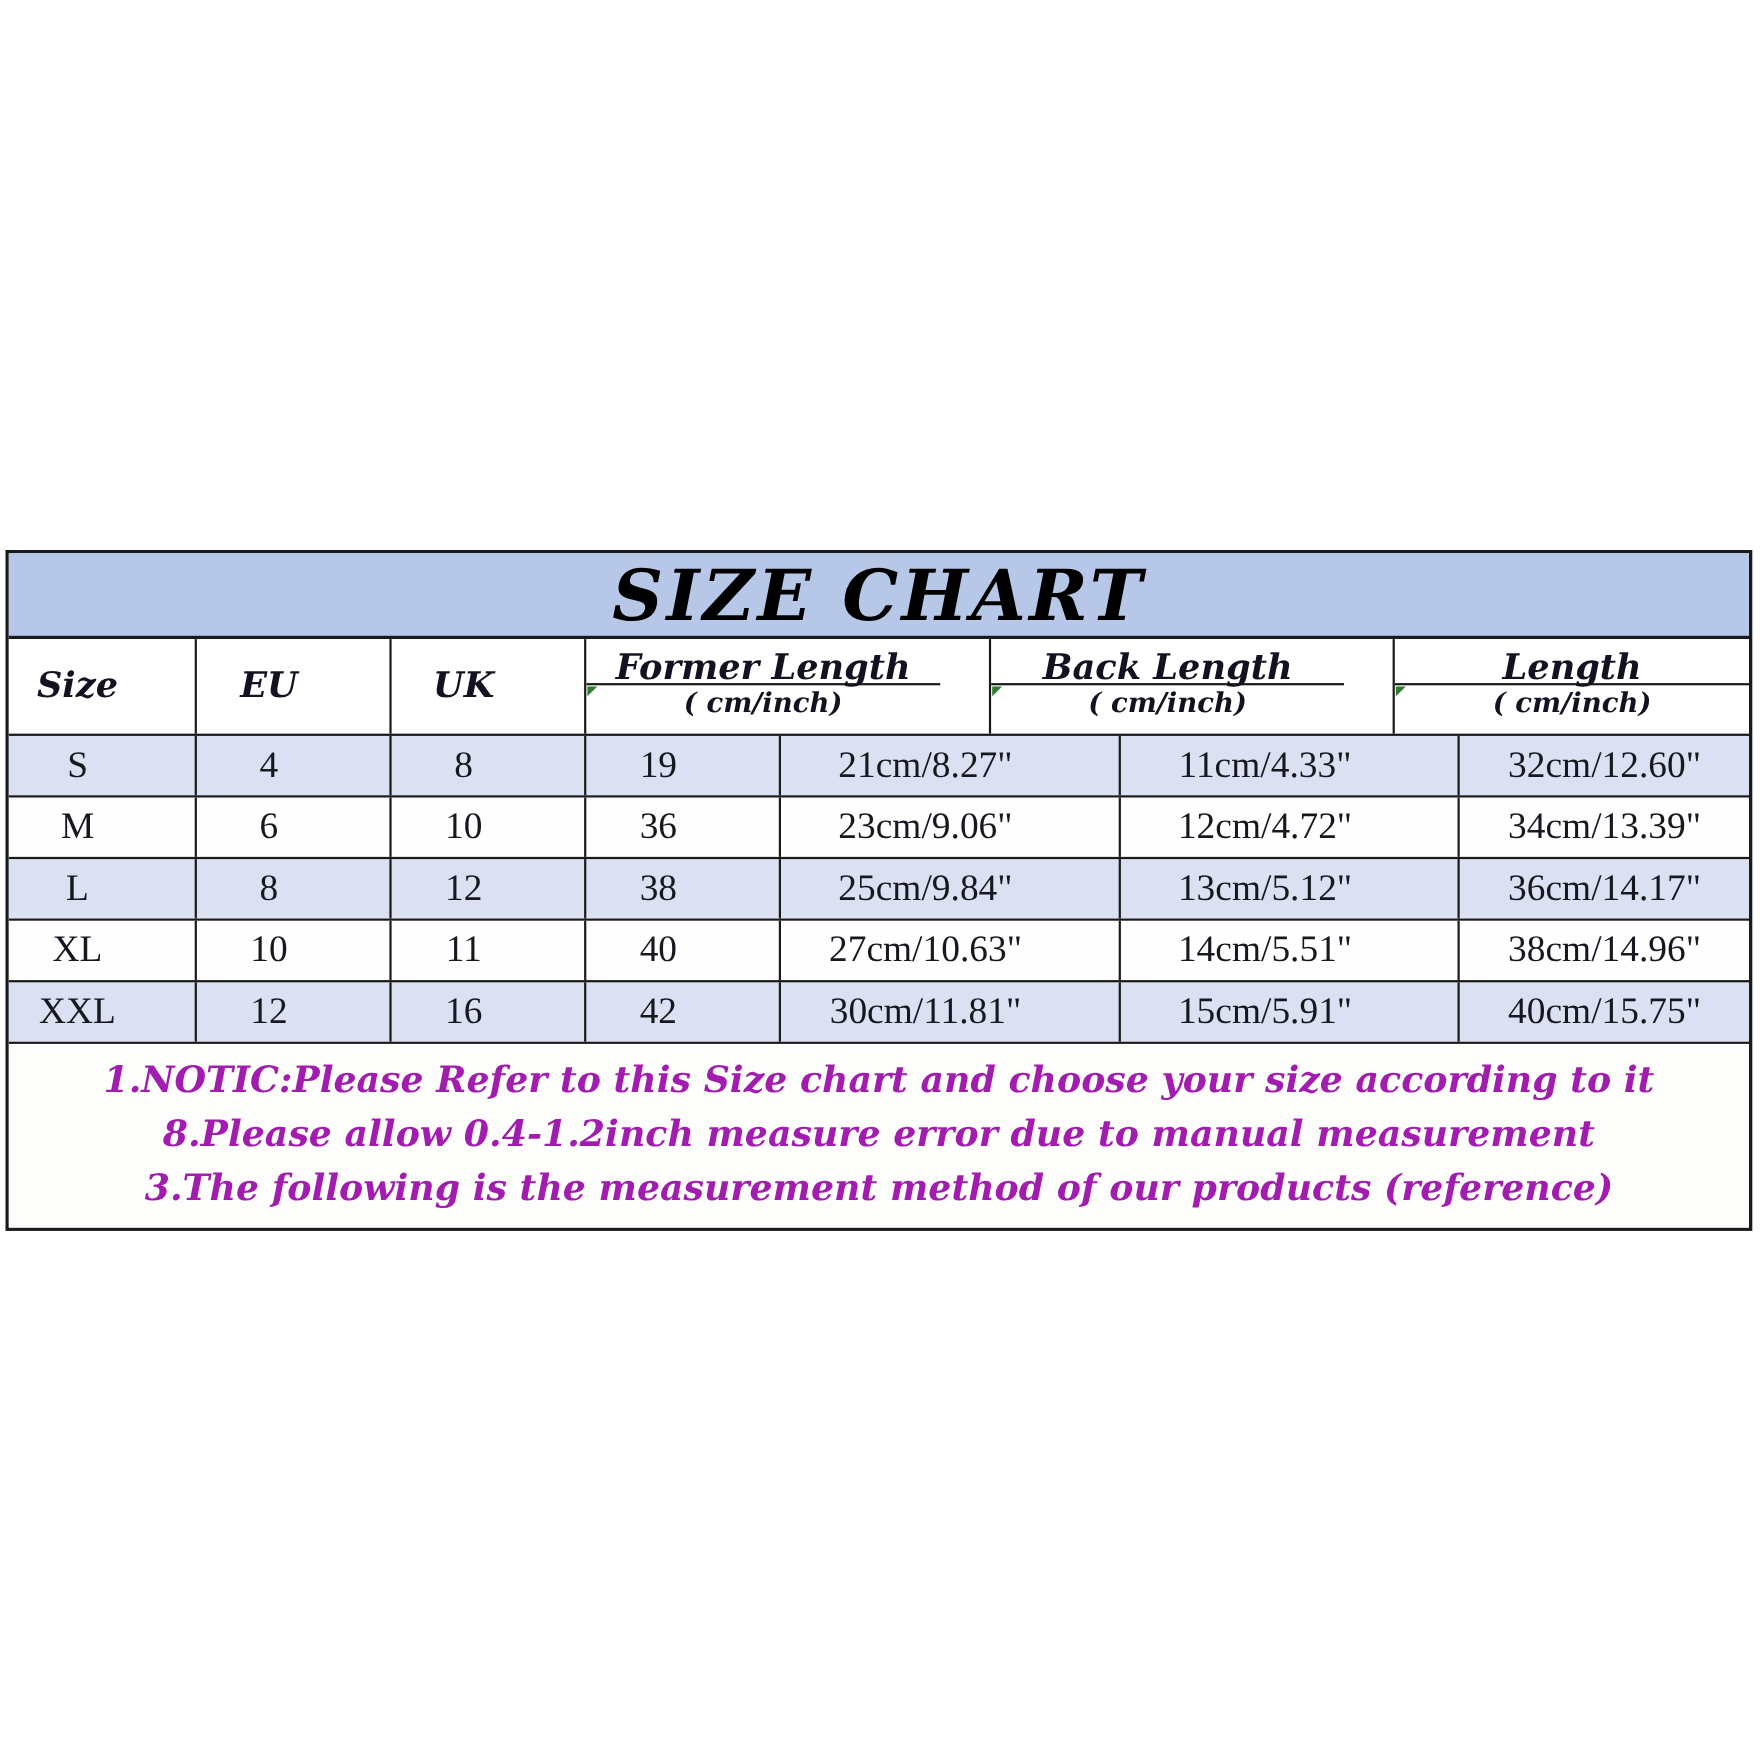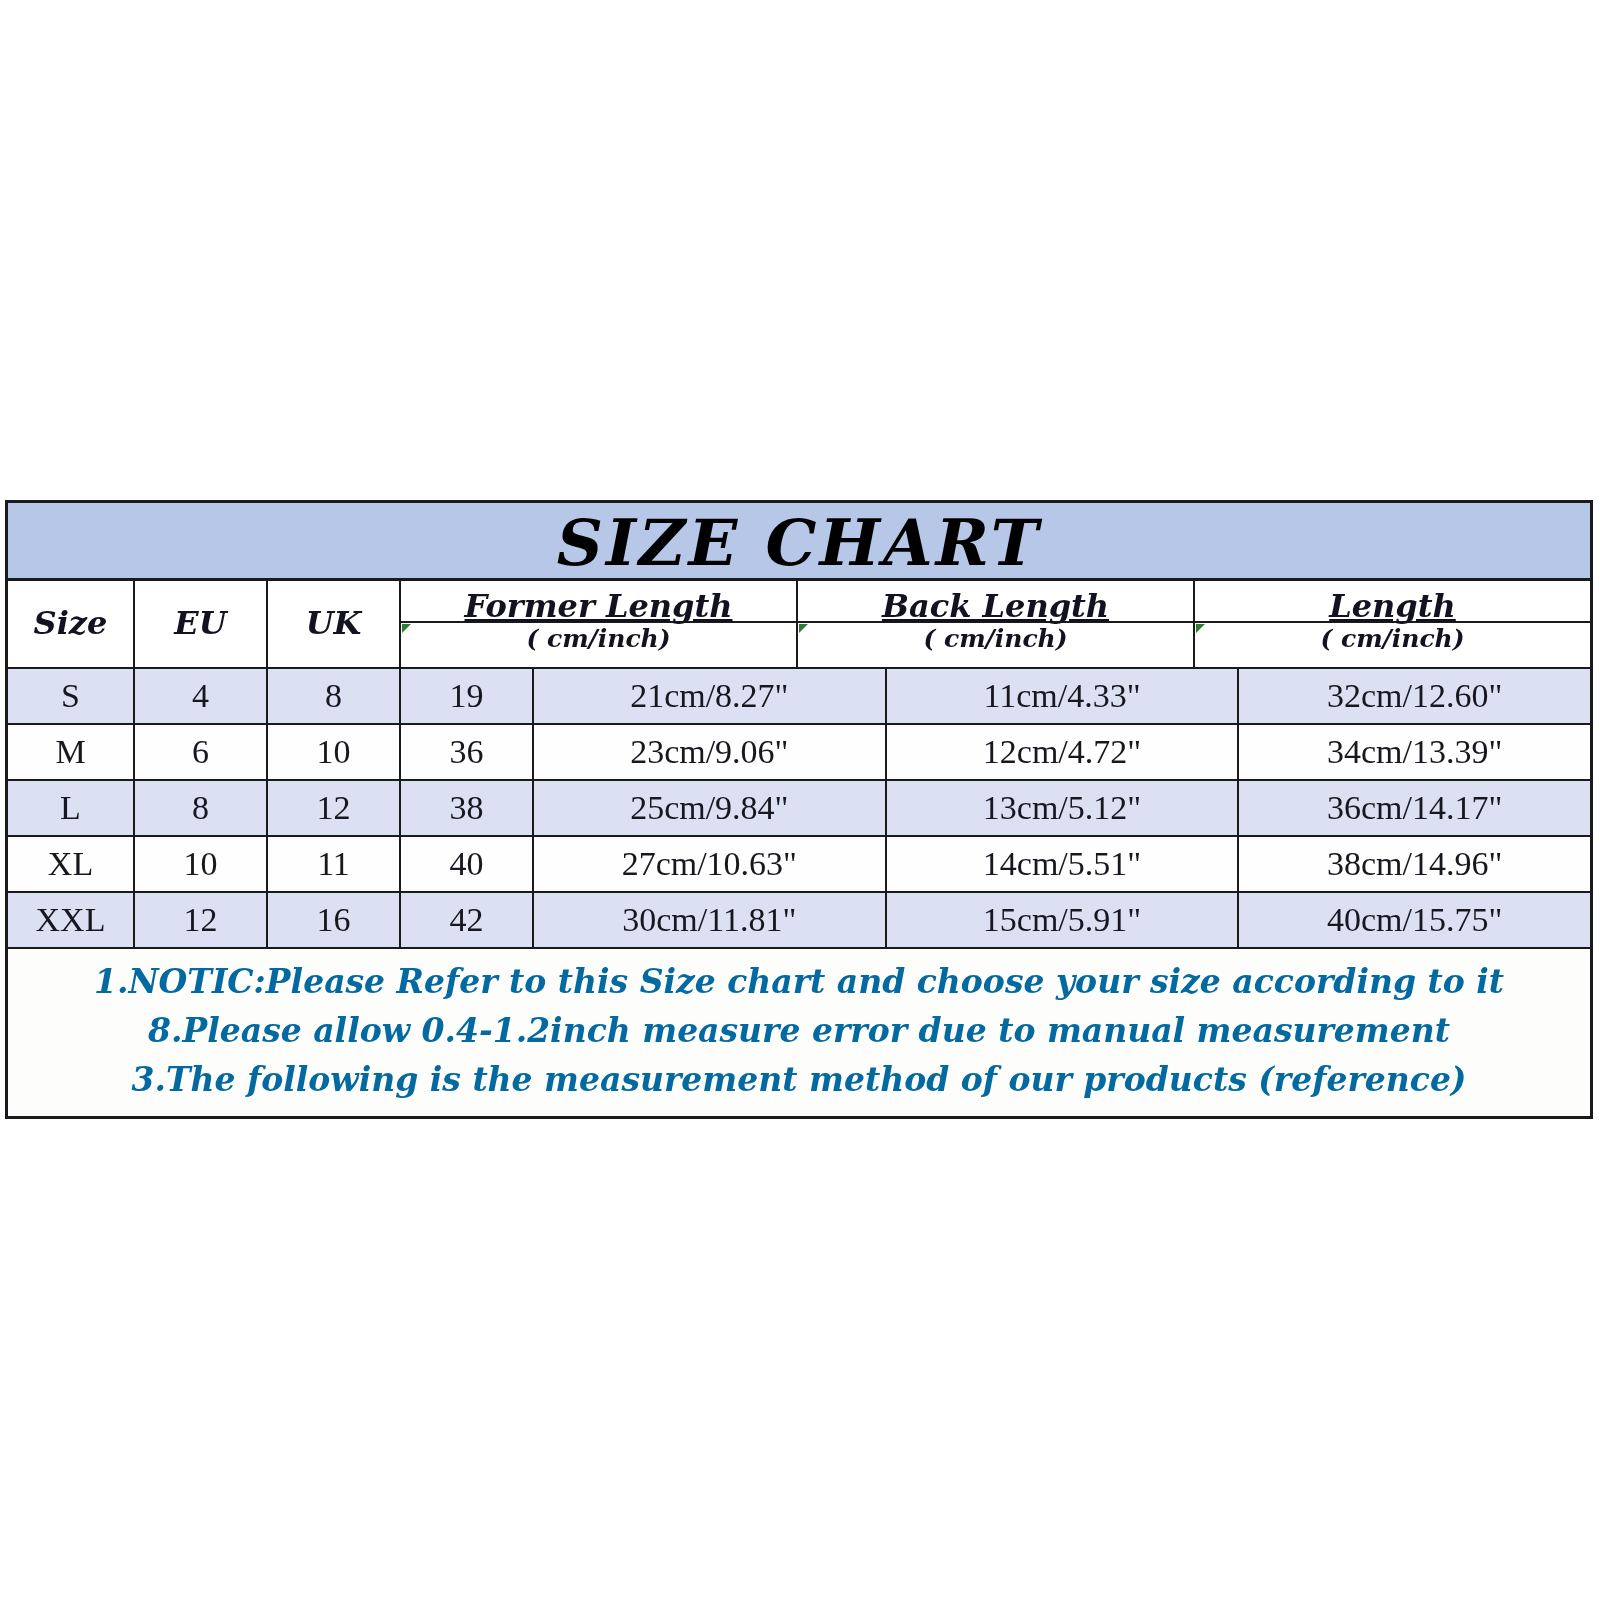--- a/index.html
+++ b/index.html
@@ -27,21 +27,21 @@
     text-align: center;
     font-style: italic;
     font-weight: bold;
     font-size: 64px;
     line-height: 80px;
     letter-spacing: 3px;
     color: #000000;
     overflow: visible;
   }
   
-  .grid-row { display: flex; width: 100%; }
+  .grid-row { display: flex; width: 100%; gap: 44px; }
   .grid-row + .grid-row { border-top: 2px solid #1a1a1a; }
   .cell {
     text-align: center;
     overflow: hidden;
     position: relative;
   }
   .cell + .cell { border-left: 2px solid #1a1a1a; }
   .c-size { width: 125px; flex: none; }
   .c-small { width: 133px; flex: none; }
   .c-len  { flex: 1 1 0; }
@@ -52,21 +52,20 @@
     font-weight: bold;
     font-size: 32px;
     color: #121220;
   }
   .hcell.simple { line-height: 84px; }
   .split { display: flex; flex-direction: column; }
   .h-top {
     height: 42px;
     line-height: 50px;
     border-bottom: 2px solid #1a1a1a;
-    text-decoration: underline;
   }
   .h-bottom {
     height: 34px;
     line-height: 32px;
     position: relative;
     font-size: 25px;
   }
   .tri {
     position: absolute;
     left: 1px;
@@ -90,21 +89,21 @@
     background: #fdfdfb;
     border-top: 2px solid #1a1a1a;
     padding: 8px 0 12px 0;
     text-align: center;
   }
   .note-line {
     font-style: italic;
     font-weight: bold;
     font-size: 33px;
     line-height: 49px;
-    color: #0369a1;
+    color: #a21caf;
   }
 </style>
 </head>
 <body>
 
 <div class="sheet">
 
   <div class="title-row">SIZE CHART</div>
 
   <div class="grid-row header-row">

